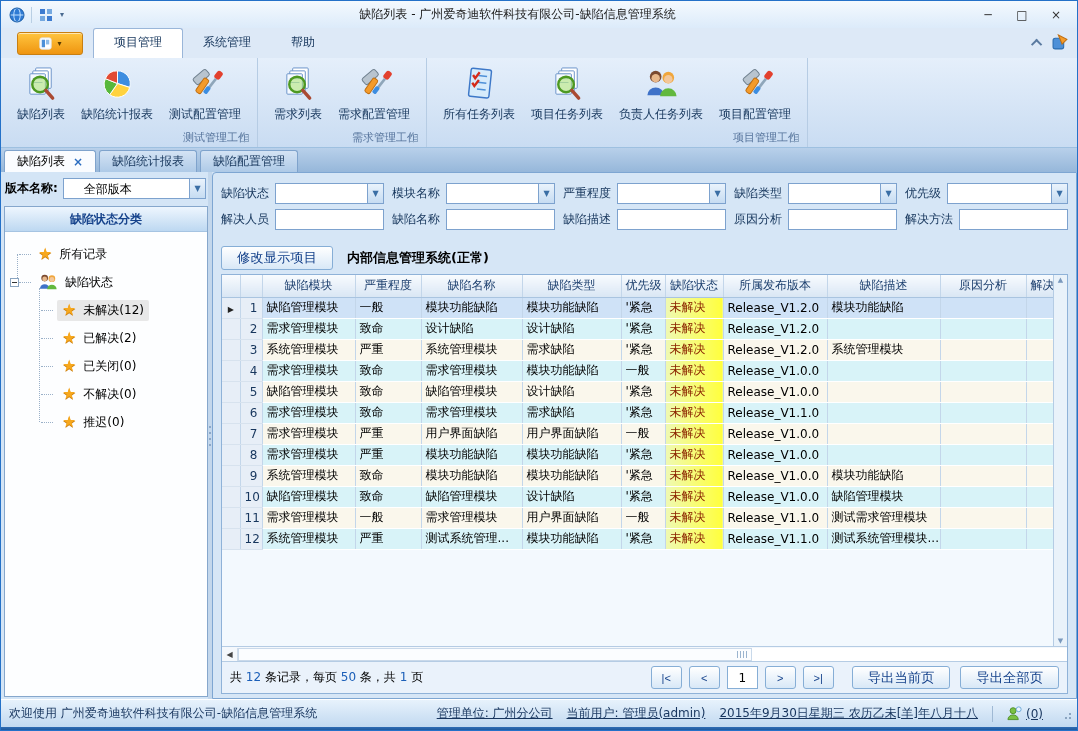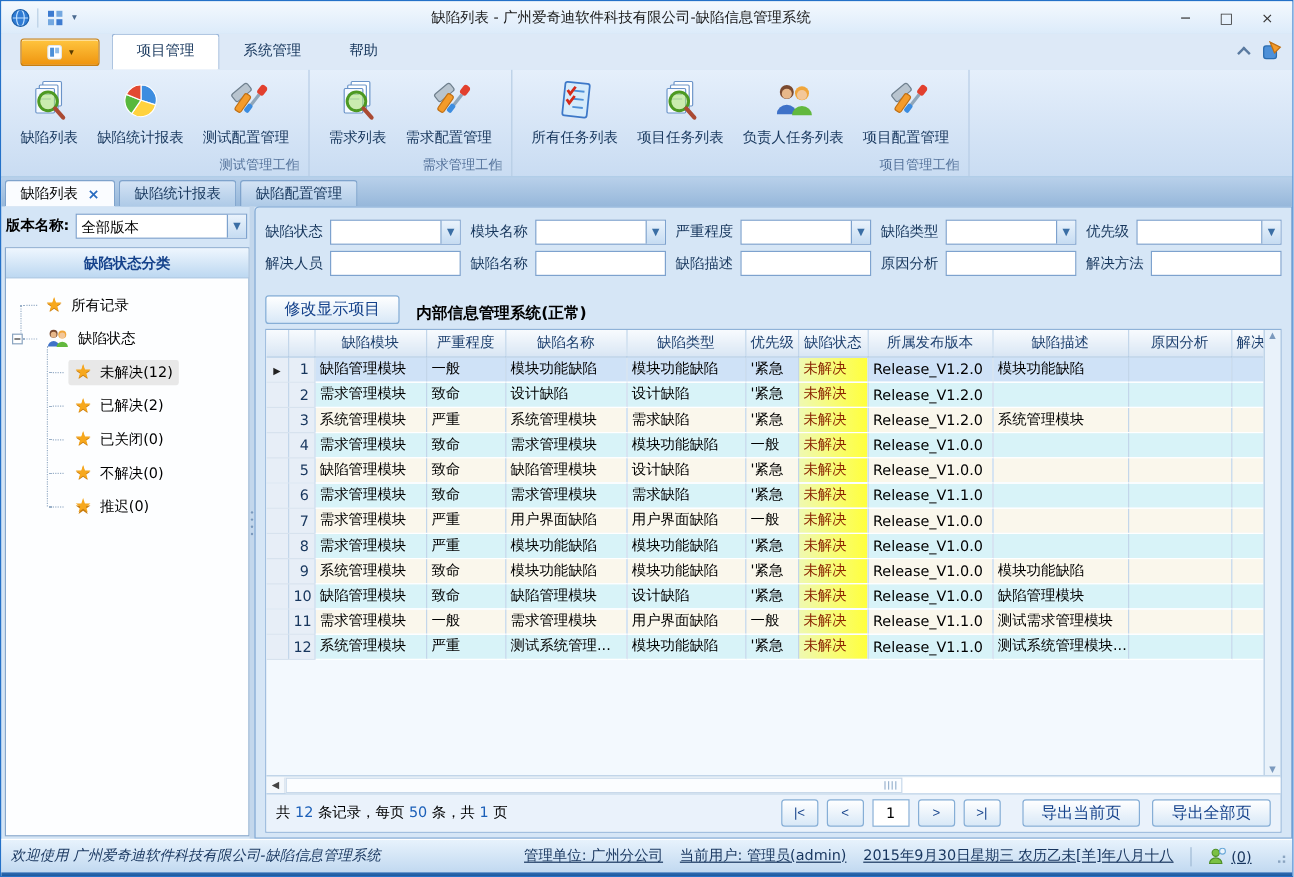--- a/index.html
+++ b/index.html
@@ -46,21 +46,21 @@
   .dtab .close { color:#2a6cc0; font-weight:bold; font-size:12px; }
 
   
   .content { flex:1; display:flex; min-height:0; }
 
   
   .sidebar { width:207px; flex:0 0 207px; display:flex; flex-direction:column; padding:6px 0 2px 3px; }
   .version-row { display:flex; align-items:center; gap:5px; padding:0 2px 7px 1px; }
   .version-row .vlabel { font-weight:bold; color:#000; white-space:nowrap; }
   .combo { display:flex; height:21px; background:#fff; border:1px solid #7da2ce; flex:1; min-width:0; }
-  .combo .cval { flex:1; padding:2px 4px; overflow:hidden; white-space:nowrap; }
+  .combo .cval { flex:1; padding:2px 20px; overflow:hidden; white-space:nowrap; }
   .combo .cbtn { width:16px; flex:0 0 16px; background:linear-gradient(#eaf3fc,#c6dcf2); border-left:1px solid #7da2ce; color:#3a6ea5; font-size:8px; display:flex; align-items:center; justify-content:center; }
   .tree-panel { flex:1; border:1px solid #86a7cc; background:#fdfeff; display:flex; flex-direction:column; min-height:0; }
   .tree-header { height:25px; flex:0 0 25px; background:linear-gradient(#eef6fe,#bdd8f1); border-bottom:1px solid #a6c4e2; color:#15428b; font-weight:bold; display:flex; align-items:center; justify-content:center; }
   .tree { flex:1; padding:8px 2px; position:relative; overflow:hidden; }
   .vline { position:absolute; width:0; border-left:1px dotted #9ab0c8; }
   .titem { height:28px; display:flex; align-items:center; position:relative; }
   .titem.lvl0 { padding-left:26px; }
   .titem.lvl1 { padding-left:50px; }
   .titem::before { content:""; position:absolute; top:14px; width:12px; border-top:1px dotted #9ab0c8; }
   .titem.lvl0::before { left:12px; }
@@ -77,21 +77,21 @@
   .splitter i { width:2px; height:2px; background:#7a99bd; border-radius:50%; }
 
   
   .main { flex:1; min-width:0; border:1px solid #7ea6d2; border-radius:4px 0 0 0; background:#d6e6f6; display:flex; flex-direction:column; padding:10px 8px 4px 8px; }
   .filters { display:flex; flex-direction:column; gap:5px; margin-bottom:16px; }
   .frow { display:flex; align-items:center; gap:8px; }
   .ffield { display:flex; align-items:center; gap:6px; flex:1; min-width:0; }
   .ffield label { color:#16365c; white-space:nowrap; }
   .finput { flex:1; height:21px; min-width:0; border:1px solid #7da2ce; background:#fff; padding:0 4px; font-family:inherit; font-size:12px; }
 
-  .toolbar { display:flex; align-items:flex-end; margin-bottom:4px; }
+  .toolbar { display:flex; align-items:center; margin-bottom:4px; }
   .btn { height:24px; padding:0 15px; background:linear-gradient(#ffffff,#d8e8f7); border:1px solid #86aed6; border-radius:3px; color:#15428b; display:inline-flex; align-items:center; justify-content:center; white-space:nowrap; }
   .modify-btn { margin-right:14px; }
   .project-title { font-weight:bold; color:#000; font-size:13px; }
   .toolbar-right { margin-left:auto; display:flex; gap:13px; }
 
   
   .grid-frame { flex:1; min-height:0; border:1px solid #8fb2d8; background:#f3f9fe; display:flex; flex-direction:column; }
   .grid-scroll { flex:1; min-height:0; display:flex; }
   .grid-area { flex:1; min-width:0; overflow:hidden; background:#f3f9fe; }
   table { border-collapse:collapse; table-layout:fixed; }
@@ -118,21 +118,21 @@
   .rec-info .num { color:#1b5fb8; }
   .pager { margin-left:auto; display:flex; align-items:center; gap:7px; }
   .pbtn { width:31px; height:23px; padding:0; font-size:11px; }
   .page-input { width:31px; height:23px; border:1px solid #86aed6; text-align:center; font-family:inherit; font-size:12px; }
   .export-btns { display:flex; gap:10px; margin-left:18px; }
   .export-btns .btn { height:23px; }
 
   
   .statusbar { height:31px; flex:0 0 31px; background:linear-gradient(#e7f2fc,#bdd6ef); border-top:1px solid #ffffff; display:flex; align-items:center; padding:0 6px 3px 8px; color:#17355e; position:relative; }
   .statusbar::after { content:""; position:absolute; left:0; right:0; bottom:0; height:3px; background:linear-gradient(#2f6cb4,#1f5a9e); }
-  .sb-left { flex:1; white-space:nowrap; overflow:hidden;font-style:italic; }
+  .sb-left { flex:1; white-space:nowrap; overflow:hidden; }
   .sb-right { display:flex; align-items:center; gap:14px; white-space:nowrap;text-decoration:underline; }
   .sb-sep { width:1px; height:16px; background:#9fb9d4; }
   .sb-user { display:flex; align-items:center; gap:4px; }
   .sb-user svg { width:15px; height:15px; }
   .grip { width:10px; height:10px; margin-left:4px; position:relative; }
   .grip i { position:absolute; width:2px; height:2px; background:#8aa4c0; }
   .grip i:nth-child(1){ right:0; bottom:0; } .grip i:nth-child(2){ right:4px; bottom:0; } .grip i:nth-child(3){ right:0; bottom:4px; }
 </style>
 </head>
 <body>

